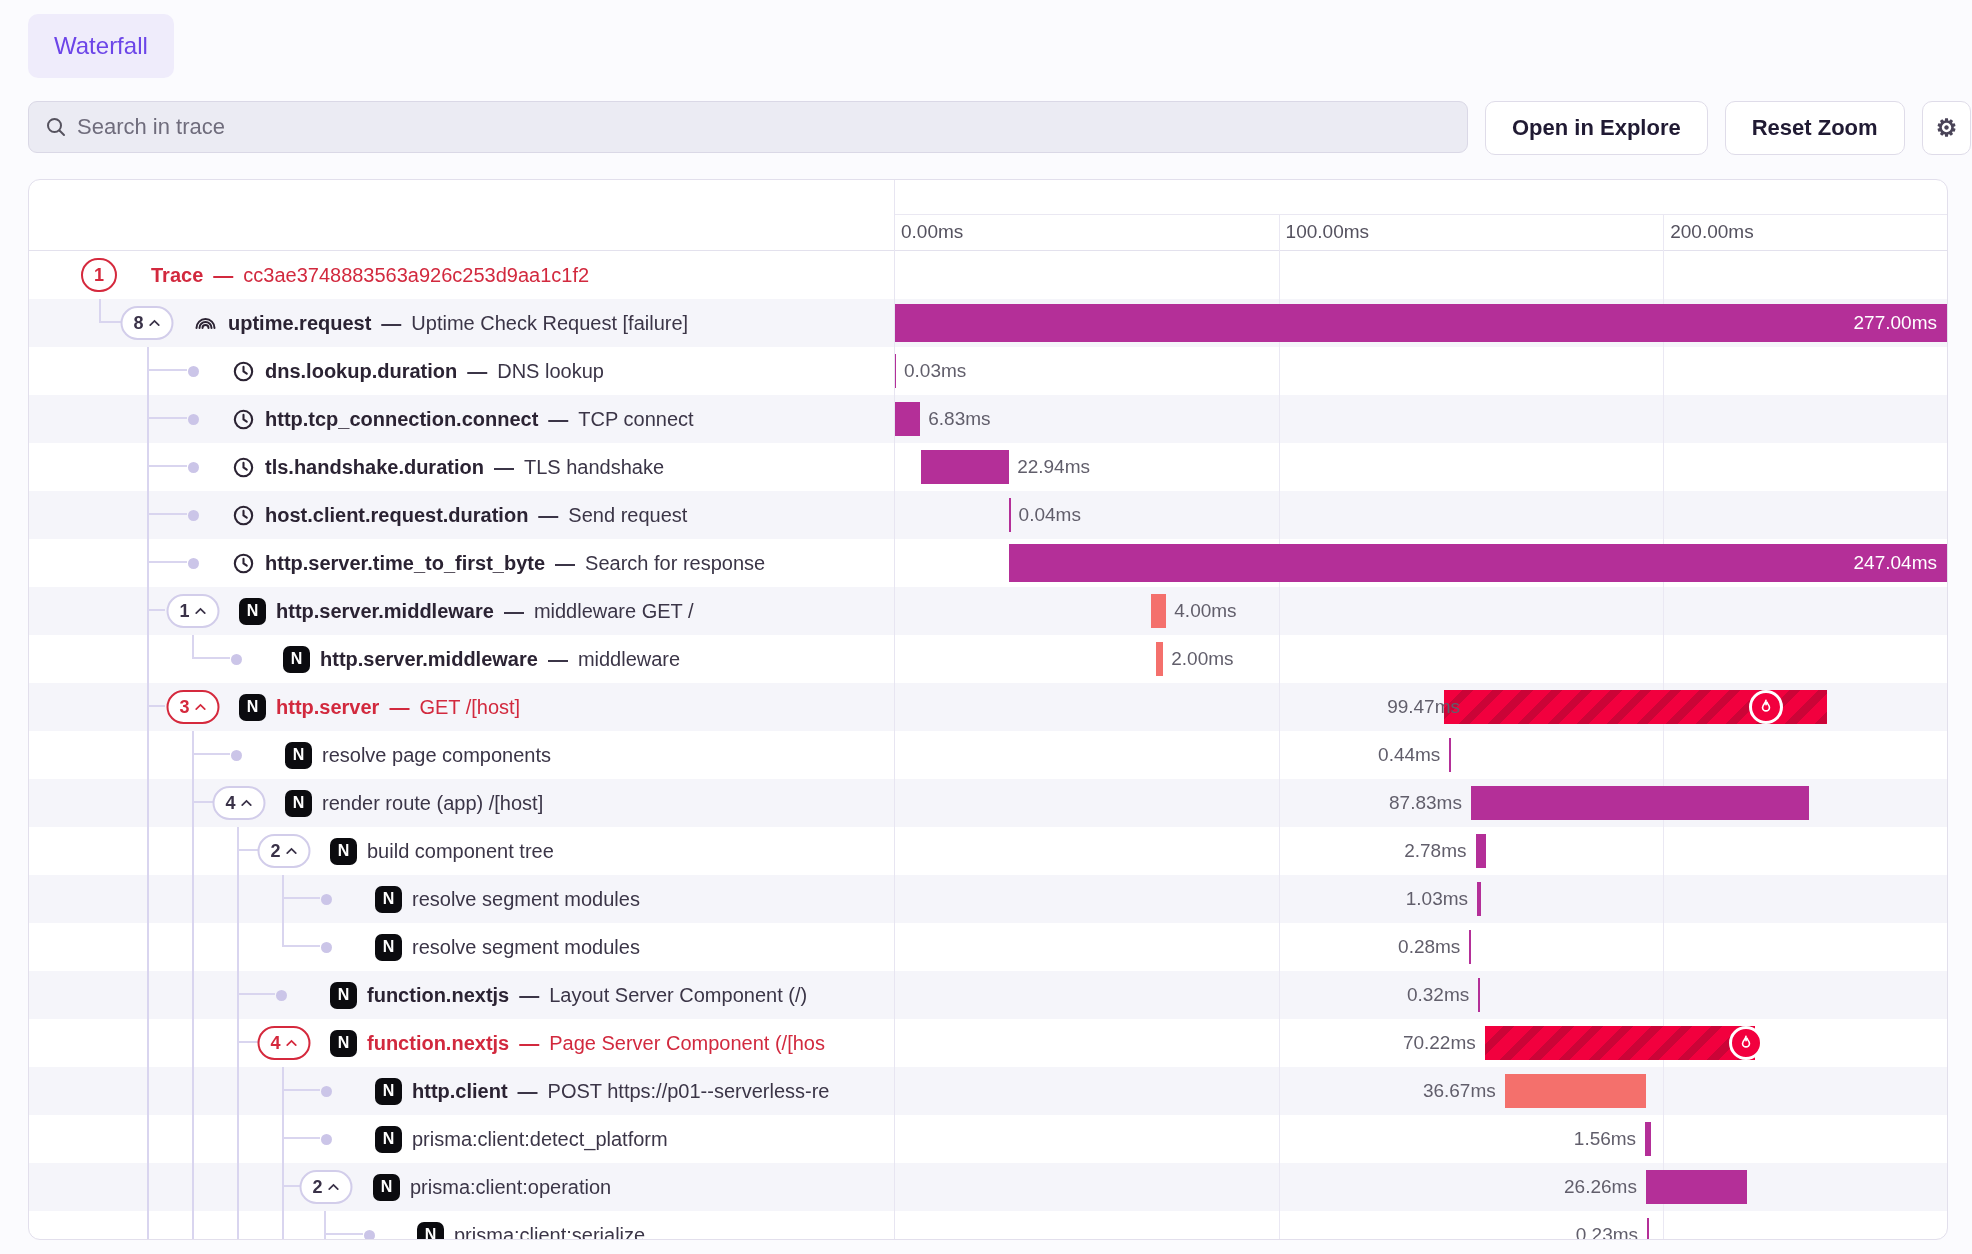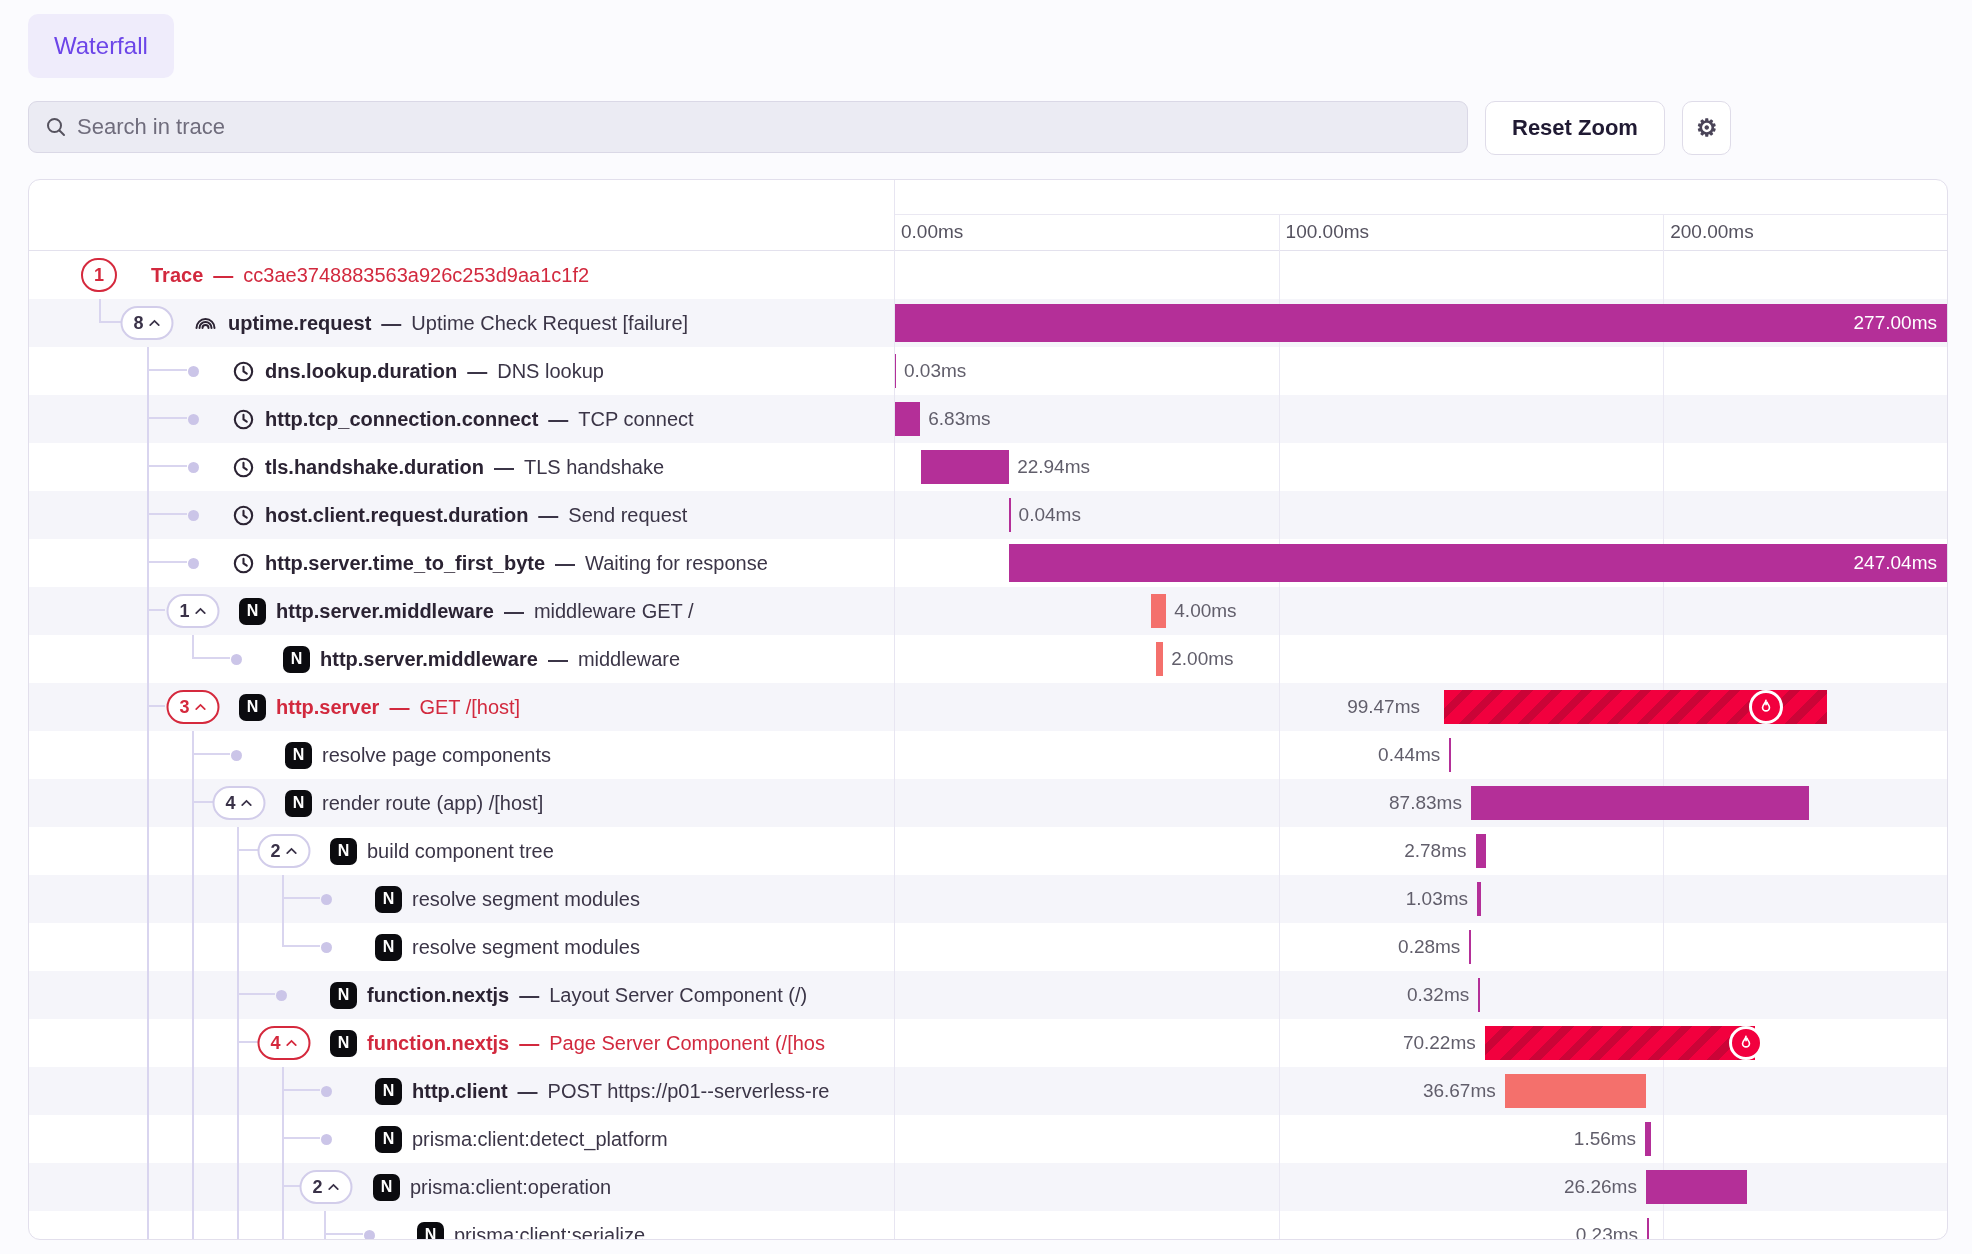--- a/index.html
+++ b/index.html
@@ -80,20 +80,21 @@
 <div class="controls">
   <div class="search">
     <span class="svgicon">
       <svg width="22" height="22" viewBox="0 0 22 22">
           <circle cx="9.5" cy="9.5" r="6.5" fill="none" stroke="#55525E" stroke-width="2"></circle>
           <line x1="14.5" y1="14.5" x2="19" y2="19" stroke="#55525E" stroke-width="2" stroke-linecap="round"></line>
         </svg>
     </span>
     <span class="ph">Search in trace</span>
   </div>
+  <button class="btn">Open in Explore</button>
   <button class="btn">Reset Zoom</button>
   <button class="btn icon-btn"><span>⚙</span></button>
 </div>
 
 <div class="panel">
   <div class="phead">
     <div class="strip"></div>
     <div id="ticks">
         <span class="tick" style="left: 872px;">0.00ms</span>
         <span class="tick" style="left: 1256.6px;">100.00ms</span>
@@ -215,21 +216,21 @@
         <div class="dot" style="left: 159px;"></div>
         <div class="content" style="left: 203px;">
           <div class="svgicon">
             <svg width="23" height="23" viewBox="0 0 22 22">
               <circle cx="11" cy="11" r="8.3" fill="none" stroke="#2B2333" stroke-width="2"></circle>
               <path d="M11 6.6V11l3.1 2" fill="none" stroke="#2B2333" stroke-width="2" stroke-linecap="round"></path>
             </svg>
           </div>
           <span class="t-title">http.server.time_to_first_byte</span>
           <span class="t-dash">—</span>
-          <span class="t-desc">Waiting for response</span>
+          <span class="t-desc">Search for response</span>
         </div>
         <div class="bar purple big" style="left: 979.995px; width: 940.005px;"></div>
         <div class="inlabel" style="right: 12px;">247.04ms</div>
       </div>
       <div class="row alt">
         <div class="elv" style="left: 118px; top: 0px; height: 48px;"></div>
         <div class="elh" style="left: 118px; width: 18px;"></div>
         <div class="badge" style="left: 164px;">
           <span>1</span>
           <svg width="12" height="8" viewBox="0 0 14 9">
@@ -273,21 +274,21 @@
           <span class="t-title">http.server</span>
           <span class="t-dash">—</span>
           <span class="t-desc">GET /[host]</span>
         </div>
         <div class="bar error" style="left: 1414.98px; width: 382.562px;"></div>
         <div class="fire" style="left: 1719.54px;">
           <svg width="18" height="18" viewBox="0 0 24 24">
             <path d="M12 3c.4 3-4.6 5.5-4.6 9.6a4.6 4.6 0 0 0 9.2 0c0-2.8-2.4-4-3.1-6.8-.9 1-1.5 1.9-1.5 3.2" fill="none" stroke="#fff" stroke-width="2.2" stroke-linecap="round" stroke-linejoin="round"></path>
           </svg>
         </div>
-        <div class="durlabel" style="right: 529px;">99.47ms</div>
+        <div class="durlabel" style="right: 489px;">99.47ms</div>
       </div>
       <div class="row">
         <div class="guide" style="left: 118px; top: 0px; height: 48px;"></div>
         <div class="elv" style="left: 163px; top: 0px; height: 48px;"></div>
         <div class="elh" style="left: 163px; width: 38px;"></div>
         <div class="dot" style="left: 202px;"></div>
         <div class="content" style="left: 256px;">
           <div class="nexticon">N</div>
           <span class="t-desc">resolve page components</span>
         </div>

